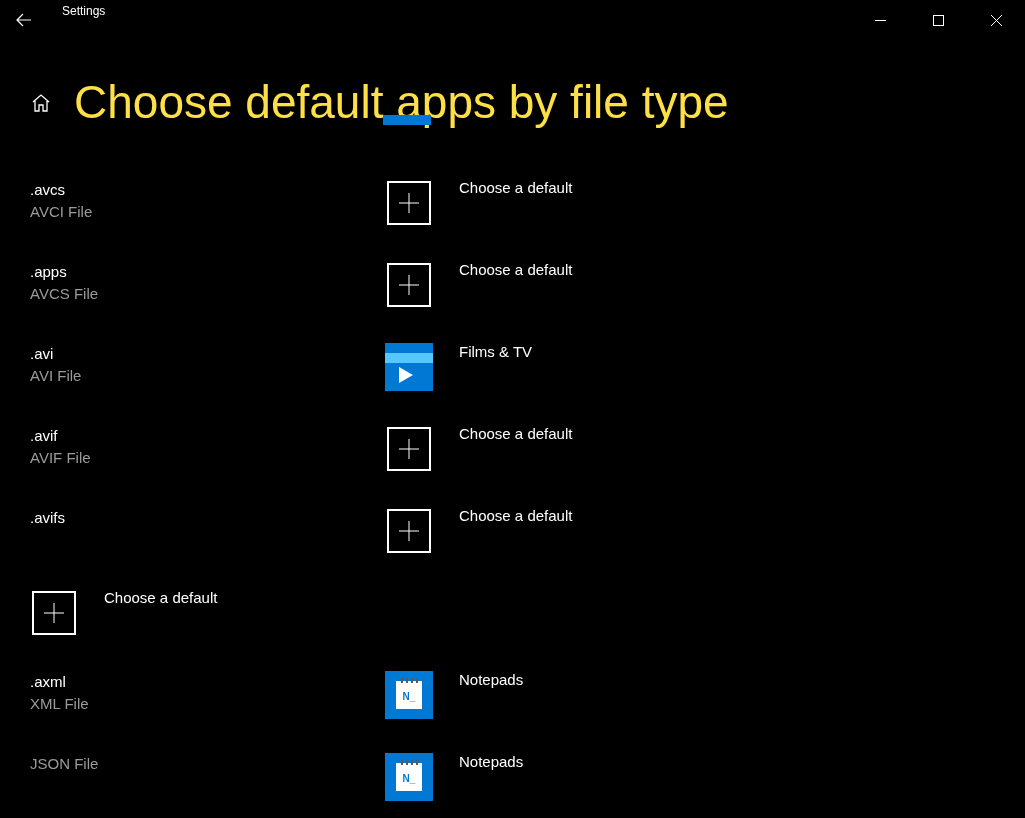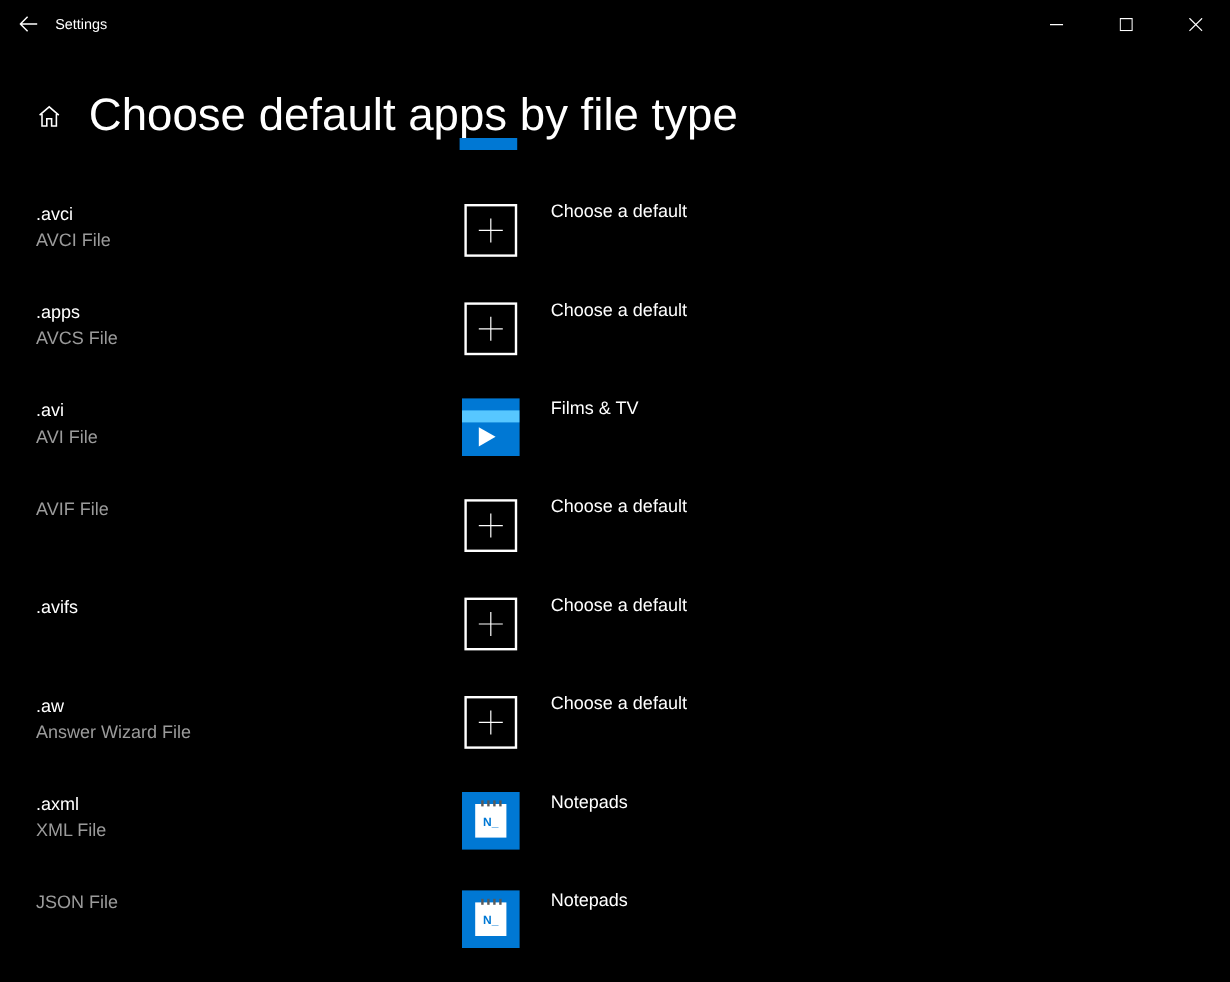--- a/index.html
+++ b/index.html
@@ -18,22 +18,21 @@
     }
     .titlebar {
       height: 40px;
       display: flex;
       align-items: center;
       justify-content: space-between;
       padding-left: 8px;
     }
     .titlebar-left {
       display: flex;
-      align-items: center;
-      gap: 6px;
+      gap: 22px;
     }
     .back-button {
       width: 32px;
       height: 32px;
       display: flex;
       align-items: center;
       justify-content: center;
       cursor: pointer;
     }
     .titlebar-title {
@@ -59,23 +58,23 @@
       display: flex;
       align-items: center;
       gap: 22px;
       margin-top: 35px;
       margin-bottom: 20px;
     }
     .home-icon {
       margin-top: 6px;
     }
     .page-title {
-      font-size: 38px;
+      font-size: 46px;
       font-weight: 350;
-      color: #ffffff;
+      color: #fde047;
     }
     .accent-bar {
       position: absolute;
       left: 383px;
       top: 115px;
       width: 48px;
       height: 10px;
       background: #0078d4;
     }
     .file-types {
@@ -231,21 +230,21 @@
       </svg>
     </div>
     <h1 class="page-title">Choose default apps by file type</h1>
   </div>
 
   <div class="accent-bar"></div>
 
   <div class="file-types" id="file-types">
       <div class="file-type-row">
     <div class="file-type-info">
-      <div class="file-ext">.avci</div>
+      <div class="file-ext">.avcs</div>
       <div class="file-desc">AVCI File</div>
     </div>
     <div class="app-selector">
       <div class="app-icon plus">
       <svg class="plus-svg" width="22" height="22" viewBox="0 0 22 22">
         <line x1="11" y1="1" x2="11" y2="21"></line>
         <line x1="1" y1="11" x2="21" y2="11"></line>
       </svg>
     </div>
       <div class="app-name">Choose a default</div>
@@ -276,20 +275,21 @@
       <div class="films-tv-inner">
         <div class="films-tv-band"></div>
         <div class="films-tv-play"></div>
       </div>
     </div>
       <div class="app-name">Films &amp; TV</div>
     </div>
   </div>
       <div class="file-type-row">
     <div class="file-type-info">
+      <div class="file-ext">.avif</div>
       <div class="file-desc">AVIF File</div>
     </div>
     <div class="app-selector">
       <div class="app-icon plus">
       <svg class="plus-svg" width="22" height="22" viewBox="0 0 22 22">
         <line x1="11" y1="1" x2="11" y2="21"></line>
         <line x1="1" y1="11" x2="21" y2="11"></line>
       </svg>
     </div>
       <div class="app-name">Choose a default</div>
@@ -303,24 +303,20 @@
       <div class="app-icon plus">
       <svg class="plus-svg" width="22" height="22" viewBox="0 0 22 22">
         <line x1="11" y1="1" x2="11" y2="21"></line>
         <line x1="1" y1="11" x2="21" y2="11"></line>
       </svg>
     </div>
       <div class="app-name">Choose a default</div>
     </div>
   </div>
       <div class="file-type-row">
-    <div class="file-type-info">
-      <div class="file-ext">.aw</div>
-      <div class="file-desc">Answer Wizard File</div>
-    </div>
     <div class="app-selector">
       <div class="app-icon plus">
       <svg class="plus-svg" width="22" height="22" viewBox="0 0 22 22">
         <line x1="11" y1="1" x2="11" y2="21"></line>
         <line x1="1" y1="11" x2="21" y2="11"></line>
       </svg>
     </div>
       <div class="app-name">Choose a default</div>
     </div>
   </div>

